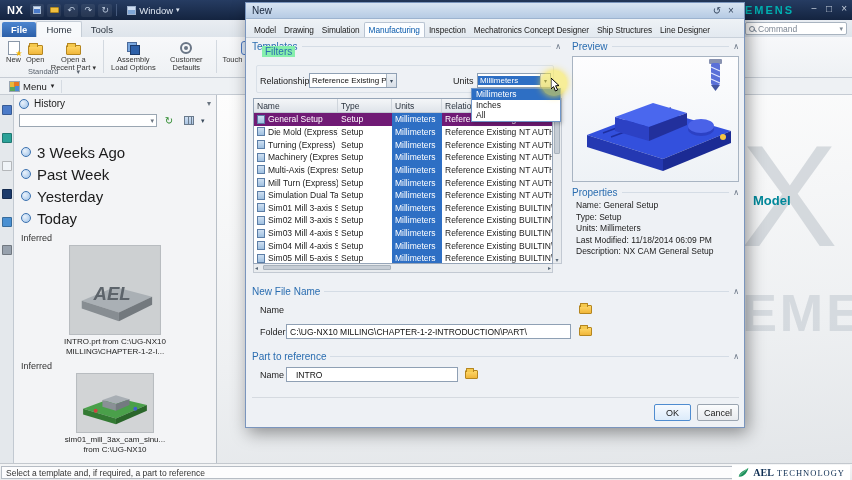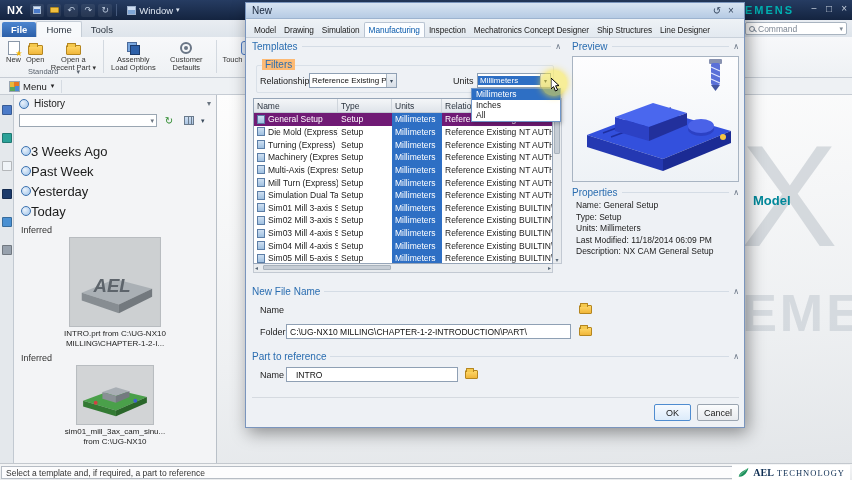--- a/index.html
+++ b/index.html
@@ -67,21 +67,21 @@
   .hist-hdr{display:flex;align-items:center;gap:5px;padding:3px 5px;font-size:10px;color:#222}
   .hist-hdr .sp{flex:1}
   .panel-pin{font-size:8px;color:#6a7480}
   .clock{width:10px;height:10px;border-radius:50%;background:radial-gradient(circle at 35% 35%,#eaf2fb,#9cc1e8);border:1px solid #3c72b0;display:inline-block;flex:none}
   .hist-tools{display:flex;align-items:center;gap:4px;padding:2px 5px}
   .hist-combo{width:138px;height:13px;background:#fff;border:1px solid #9aa6b2;display:flex;align-items:center;justify-content:flex-end;padding-right:2px;color:#6a7480}
   .tool-btn{width:16px;height:13px;display:flex;align-items:center;justify-content:center;font-size:10px;color:#2d8a2d}
   .grid-mini{width:10px;height:9px;border:1px solid #6a7a8c;background:linear-gradient(#cfe0f4,#aac4e2);position:relative}
   .grid-mini::after{content:"";position:absolute;left:3px;top:0;width:1px;height:100%;background:#6a7a8c;box-shadow:3px 0 0 #6a7a8c}
   .hist-groups{margin-top:12px}
-  .hist-group{display:flex;align-items:center;gap:0;padding:2.5px 7px;font-size:13px;color:#1c1c1c}
+  .hist-group{display:flex;align-items:center;gap:6px;padding:2.5px 7px;font-size:15px;color:#1c1c1c}
   .inferred{padding:4px 7px 2px;font-size:9px;color:#333}
   .thumb{display:block;margin:0 auto;border:1px solid #b8bcc0;background:#cdd0d2}
   .thumb-cap{text-align:center;font-size:8px;line-height:10px;color:#222;margin-top:2px}
 
   
   .gfx{position:absolute;left:217px;top:95px;width:635px;height:368px;background:linear-gradient(175deg,#fdfdfd 0%,#eef0f2 65%,#e3e6e9 100%);z-index:1;overflow:hidden}
   .wm-around{position:absolute;left:536px;top:98px;color:#00889a;font-size:13px;font-weight:bold}
   .wm-x{position:absolute;left:524px;top:18px;font-size:145px;color:rgba(186,193,201,.55);font-family:"Liberation Sans",sans-serif}
   .wm-ghost{position:absolute;left:470px;top:188px;font-size:52px;font-weight:bold;letter-spacing:3px;color:rgba(188,195,203,.5)}
 
@@ -92,21 +92,21 @@
   .tbtn{width:14px;text-align:center;color:#33455e;font-size:10px}
   .dtabs{position:absolute;left:0;top:16px;width:498px;height:19px;background:linear-gradient(#eef2f6,#e3e9f0);display:flex;align-items:flex-end;padding-left:4px;border-bottom:1px solid #c9d1da;overflow:hidden}
   .dtab{font-size:8.3px;letter-spacing:-.1px;color:#222;padding:2px 4px;white-space:nowrap}
   .dtab.active{background:#fbfdff;border:1px solid #b9c4d2;border-bottom:1px solid #fbfdff;margin-bottom:-1px;color:#0b5cad;border-radius:2px 2px 0 0}
 
   .sec{position:absolute;display:flex;align-items:center;gap:4px;font-size:10px;color:#2a6db0}
   .sec .rule{flex:1;height:0;border-top:1px solid #d4dce5}
   .sec .chev{color:#6a7686;font-size:8px}
 
   .filters-box{position:absolute;left:10px;top:62px;width:298px;height:28px;border:1px solid #d9e0e8;border-radius:2px}
-  .filters-label{position:absolute;left:16px;top:56px;background:#fdba74;padding:0 3px;font-size:10px;color:#2a6db0}
+  .filters-label{position:absolute;left:16px;top:43px;background:#86efac;padding:0 3px;font-size:10px;color:#2a6db0}
   .flabel{position:absolute;font-size:9px;color:#222}
   .combo{position:absolute;height:15px;background:#fff;border:1px solid #8fa0b4;display:flex;align-items:center;font-size:8px;color:#111}
   .combo .val{flex:1;padding:0 2px;overflow:hidden;white-space:nowrap}
   .combo .val.hl{background:#2e6fc4;color:#fff}
   .combo .cbtn{width:10px;height:100%;background:linear-gradient(#eef2f6,#d8dfe7);border-left:1px solid #aab6c2;display:flex;align-items:center;justify-content:center;font-size:6px;color:#3a4a5c;flex:none}
 
   .popup{position:absolute;left:225px;top:85px;width:90px;background:#fff;border:1px solid #7096c8;box-shadow:1px 2px 4px rgba(0,0,0,.25);z-index:40;font-size:8.5px}
   .popup .opt{height:10.5px;display:flex;align-items:center;padding:0 4px;color:#1a1a1a}
   .popup .opt.sel{background:#2e6fc4;color:#fff}
 

